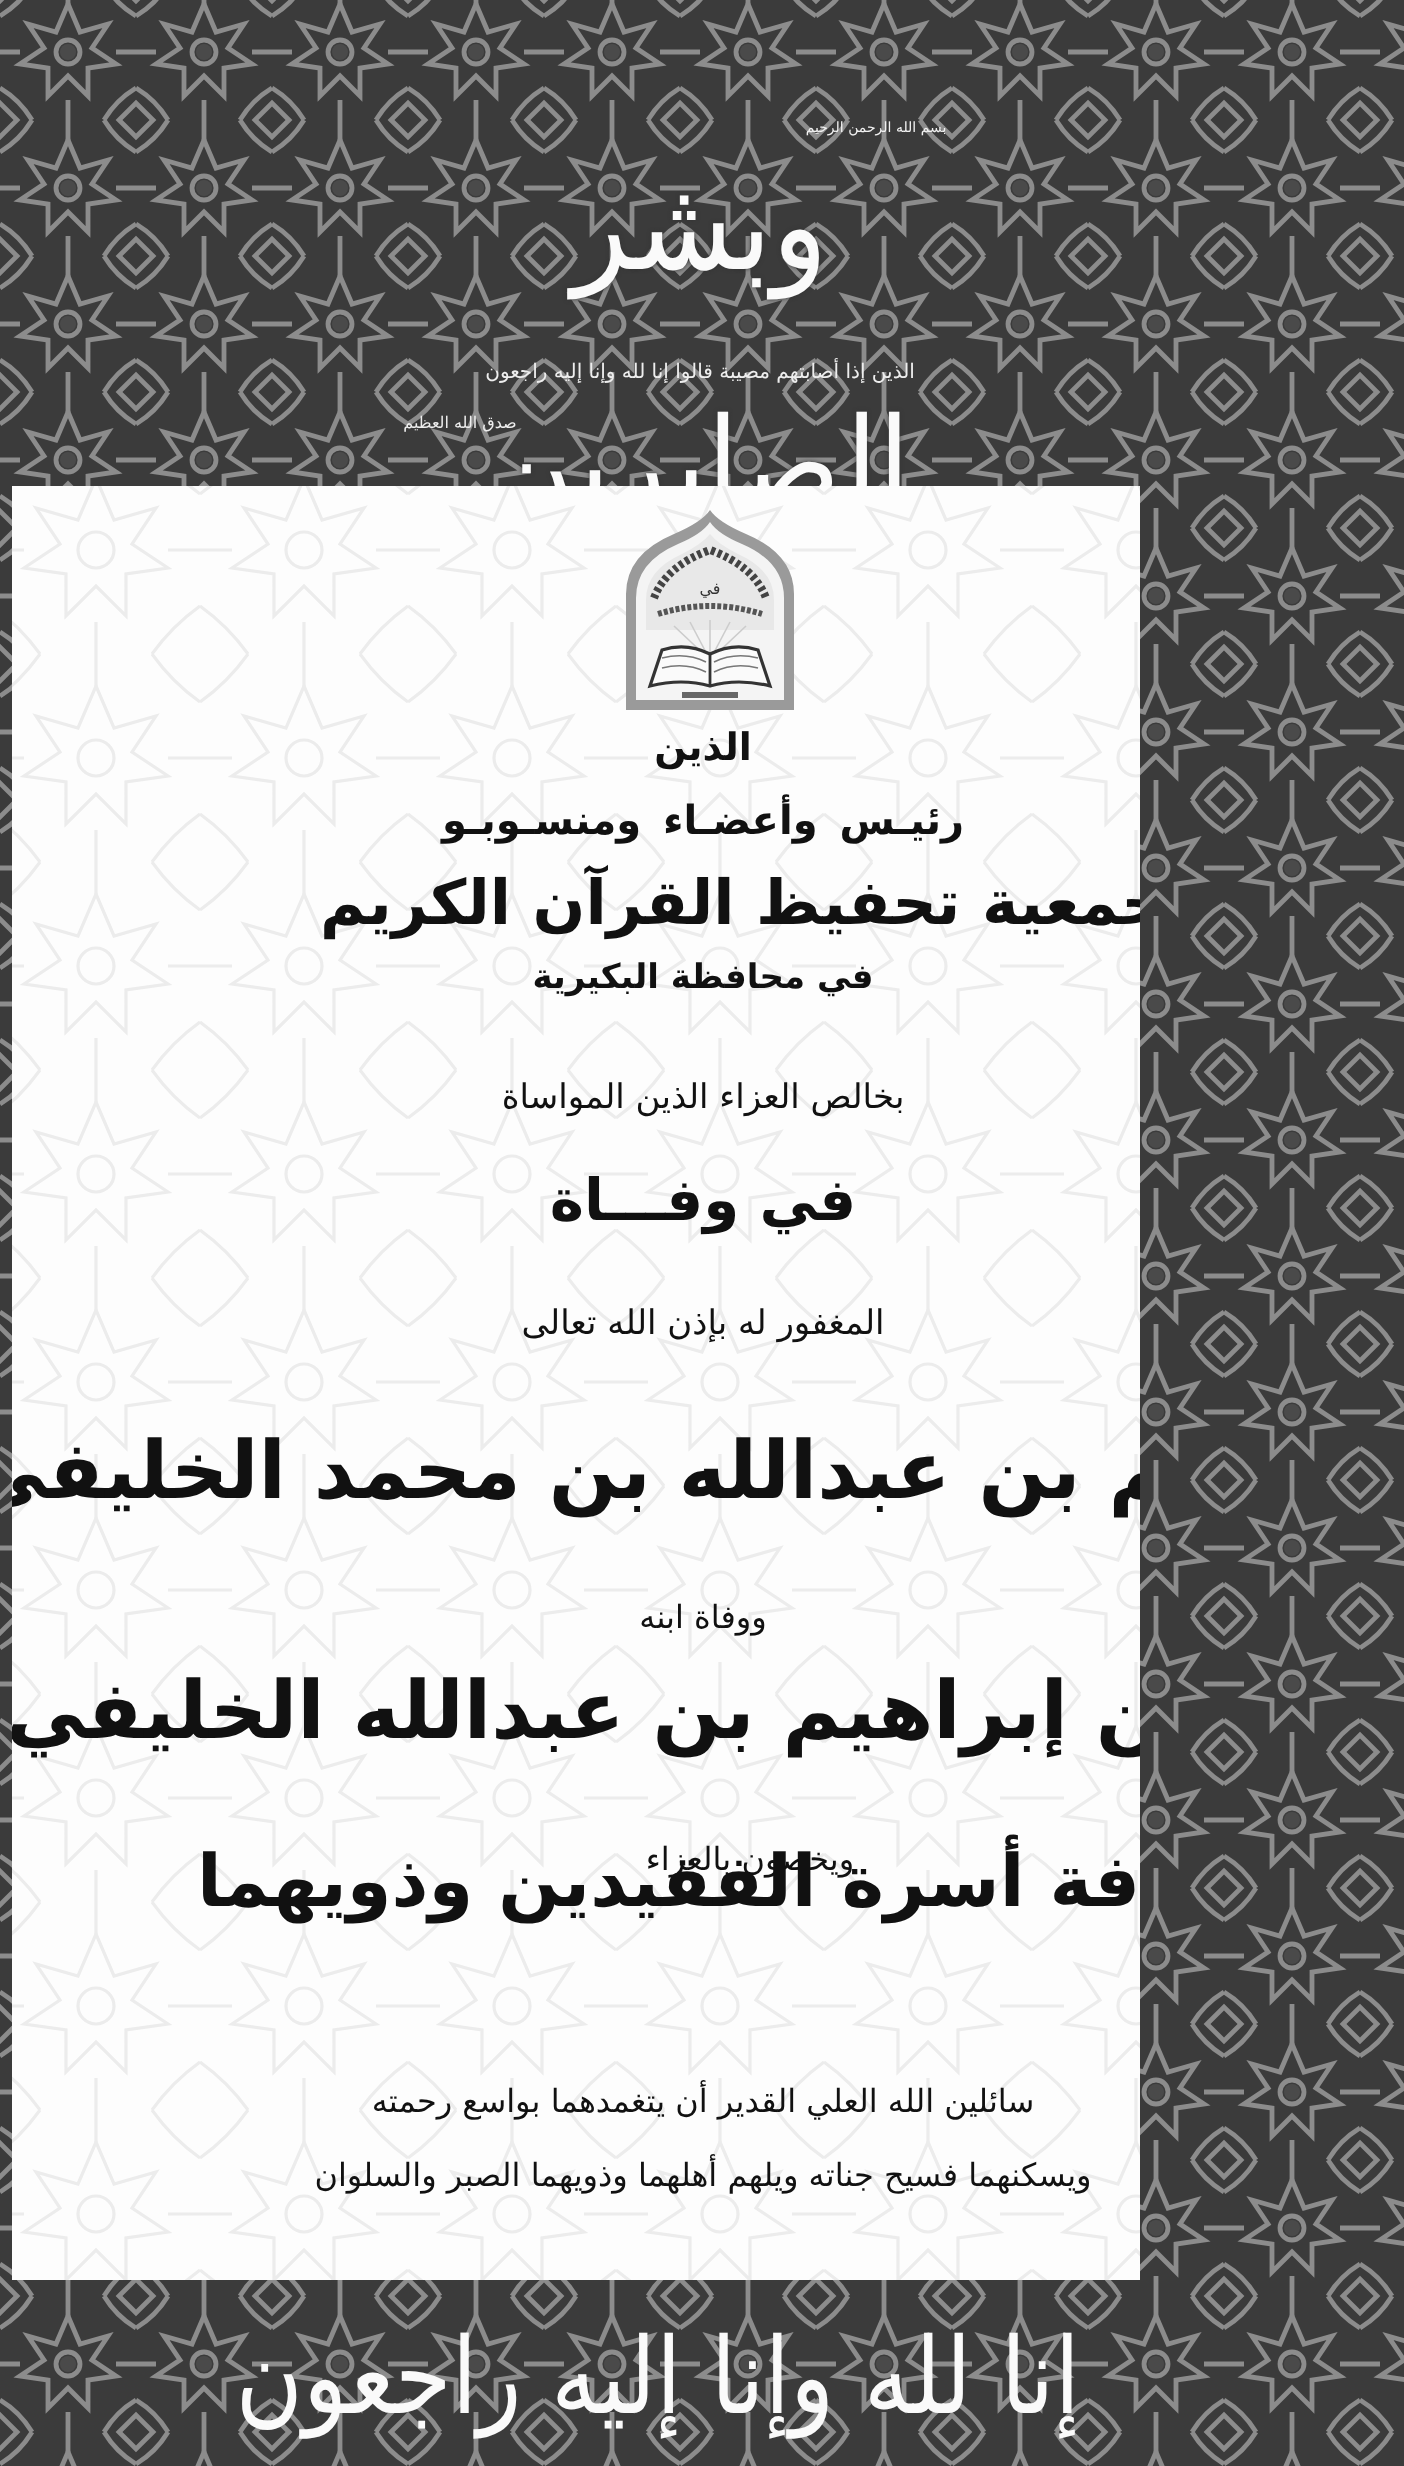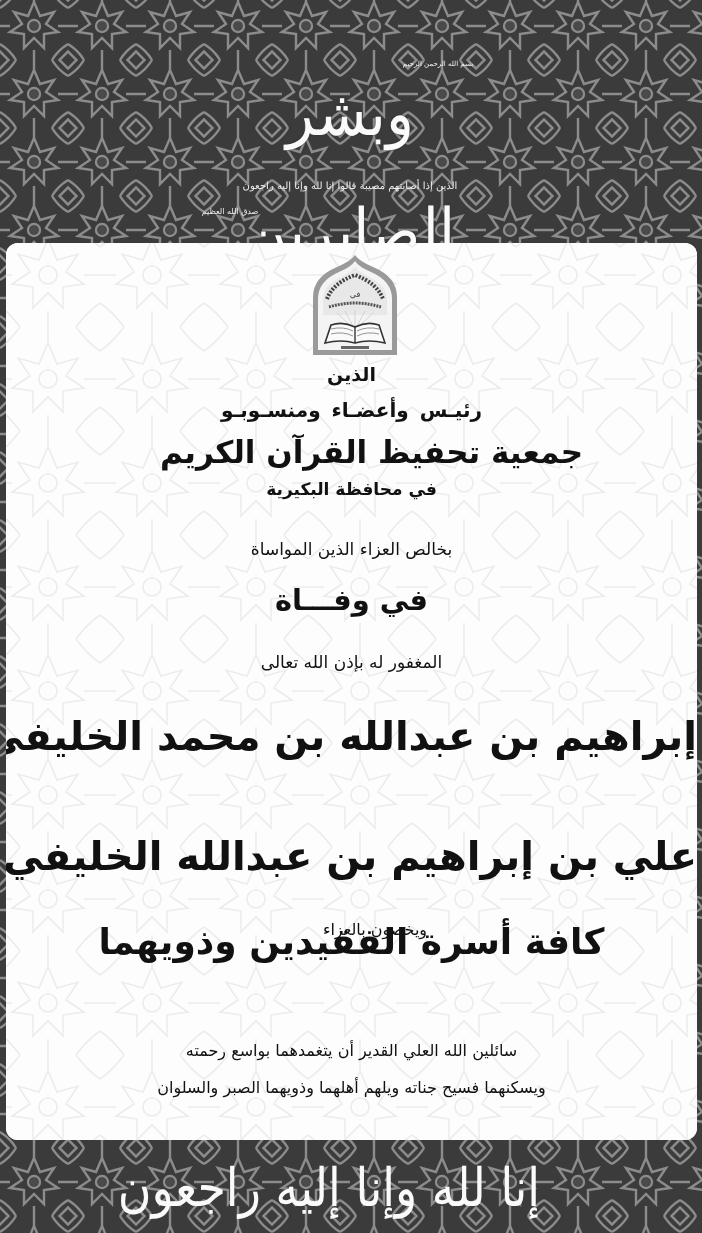--- a/index.html
+++ b/index.html
@@ -30,22 +30,22 @@
   .verse {
     position: absolute; left: 220px; top: 180px; width: 260px; text-align: center;
     color: #eeeeee; font-family: "DejaVu Serif", serif; font-size: 10px; direction: rtl; white-space: nowrap;
   }
   .sadaqa {
     position: absolute; left: 195px; top: 207px; width: 70px; text-align: center;
     color: #eeeeee; font-family: "DejaVu Serif", serif; font-size: 8px; direction: rtl; white-space: nowrap;
   }
 
   .panel {
-    position: absolute; left: 6px; top: 243px; width: 691px; height: 897px;
-    background: #fdfdfd; overflow: hidden; border-radius: 12px;
+    position: absolute; left: 6px; top: 243px; width: 564px; height: 897px;
+    background: #fdfdfd; overflow: hidden;
   }
   .panel svg.pattern-light { position: absolute; inset: 0; width: 691px; height: 897px; }
 
   .logo {
     position: absolute; left: 301px; top: 12px; width: 96px; height: 104px;
   }
 
   .line {
     position: absolute; left: 0; width: 691px; text-align: center; direction: rtl;
     color: #111; white-space: nowrap; font-family: "DejaVu Sans", sans-serif;
@@ -143,20 +143,21 @@
   </svg>
 
   <div class="line l-yataqaddam">الذين</div>
   <div class="line l-members">رئيـس وأعضـاء ومنسـوبـو</div>
   <div class="line l-society">جمعية تحفيظ القرآن الكريم</div>
   <div class="line l-region">في محافظة البكيرية</div>
   <div class="line l-condolence">بخالص العزاء الذين المواساة</div>
   <div class="line l-death">في وفـــاة</div>
   <div class="line l-forgiven">المغفور له بإذن الله تعالى</div>
   <div class="line l-name1">إبراهيم بن عبدالله بن محمد الخليفي</div>
+  <div class="line l-son-death">ووفاة ابنه</div>
   <div class="line l-name2">علي بن إبراهيم بن عبدالله الخليفي</div>
   <div class="line l-specify">ويخصون بالعزاء</div>
   <div class="line l-family">كافة أسرة الفقيدين وذويهما</div>
   <div class="line l-prayer1">سائلين الله العلي القدير أن يتغمدهما بواسع رحمته</div>
   <div class="line l-prayer2">ويسكنهما فسيح جناته ويلهم أهلهما وذويهما الصبر والسلوان</div>
 </div>
 
 <div class="footer">
   <div class="footer-text">إنا لله وإنا إليه راجعون</div>
 </div>

